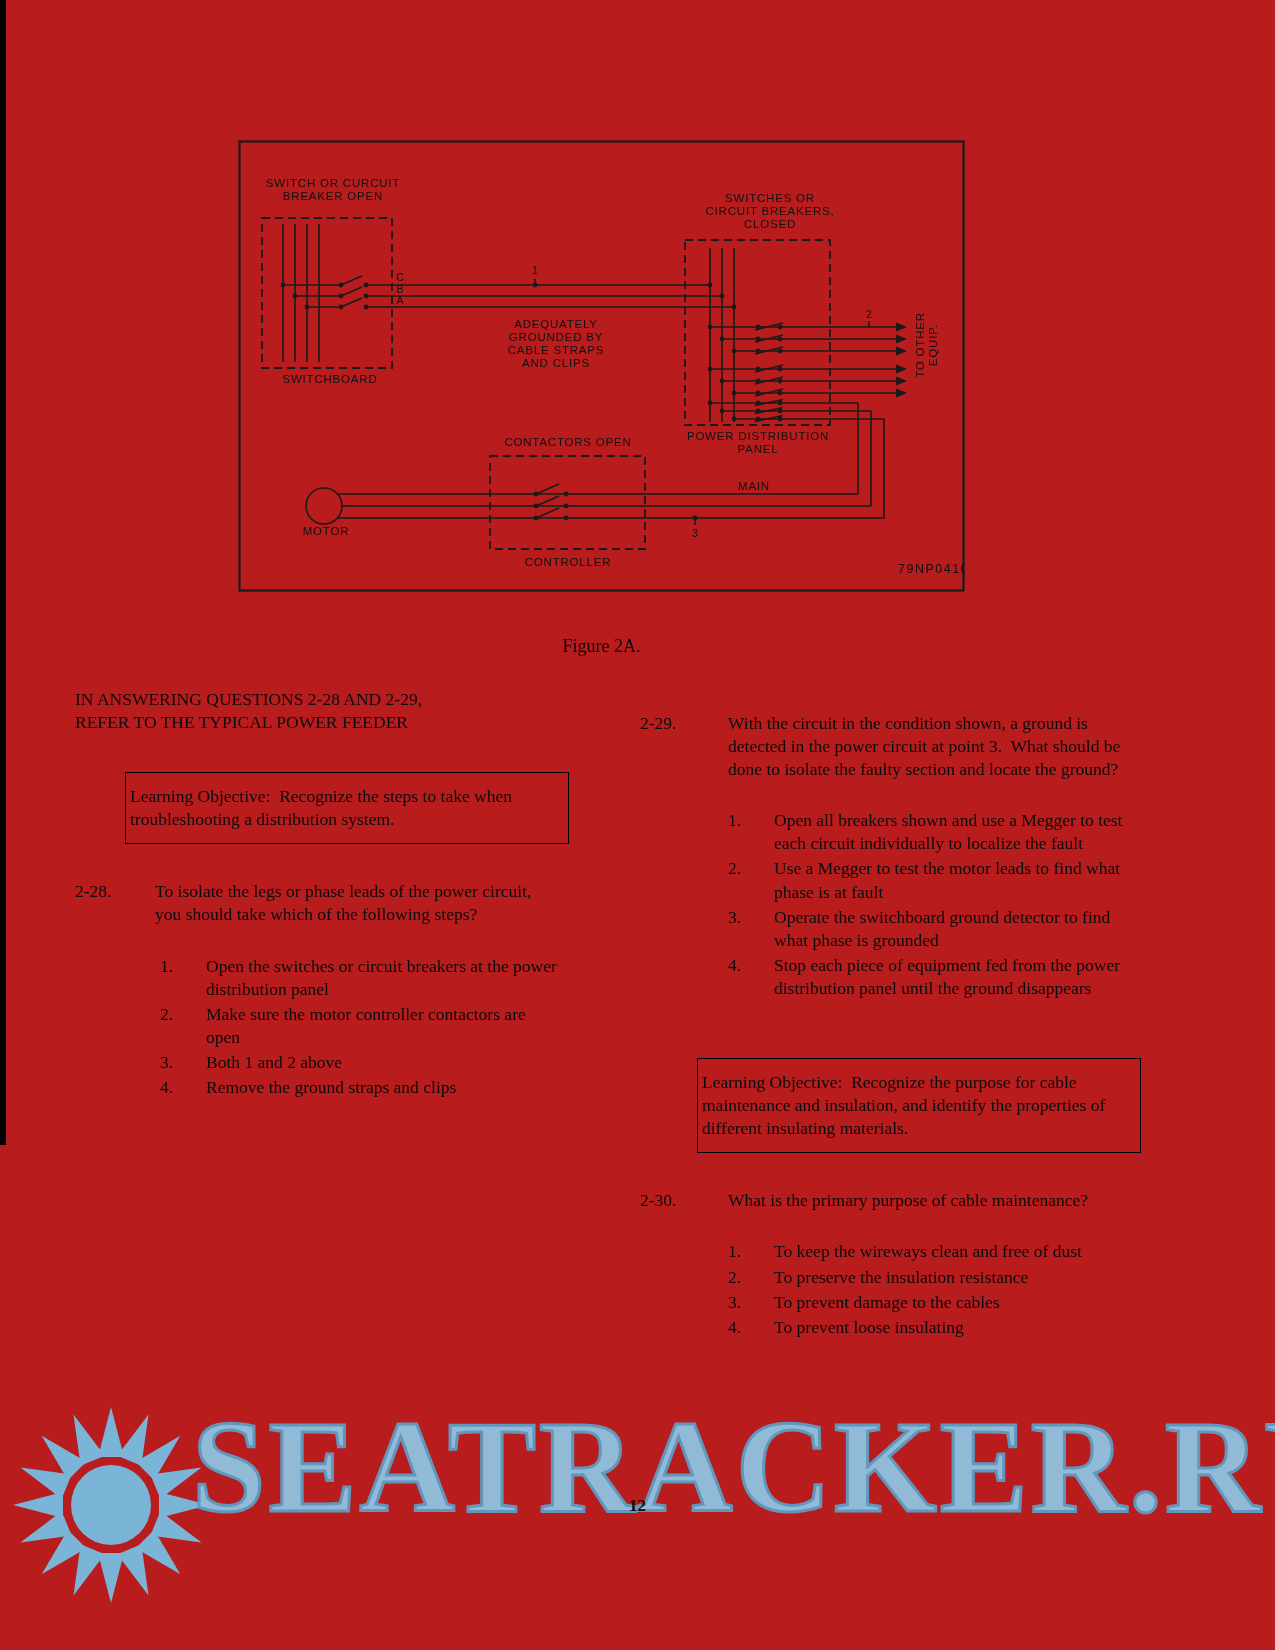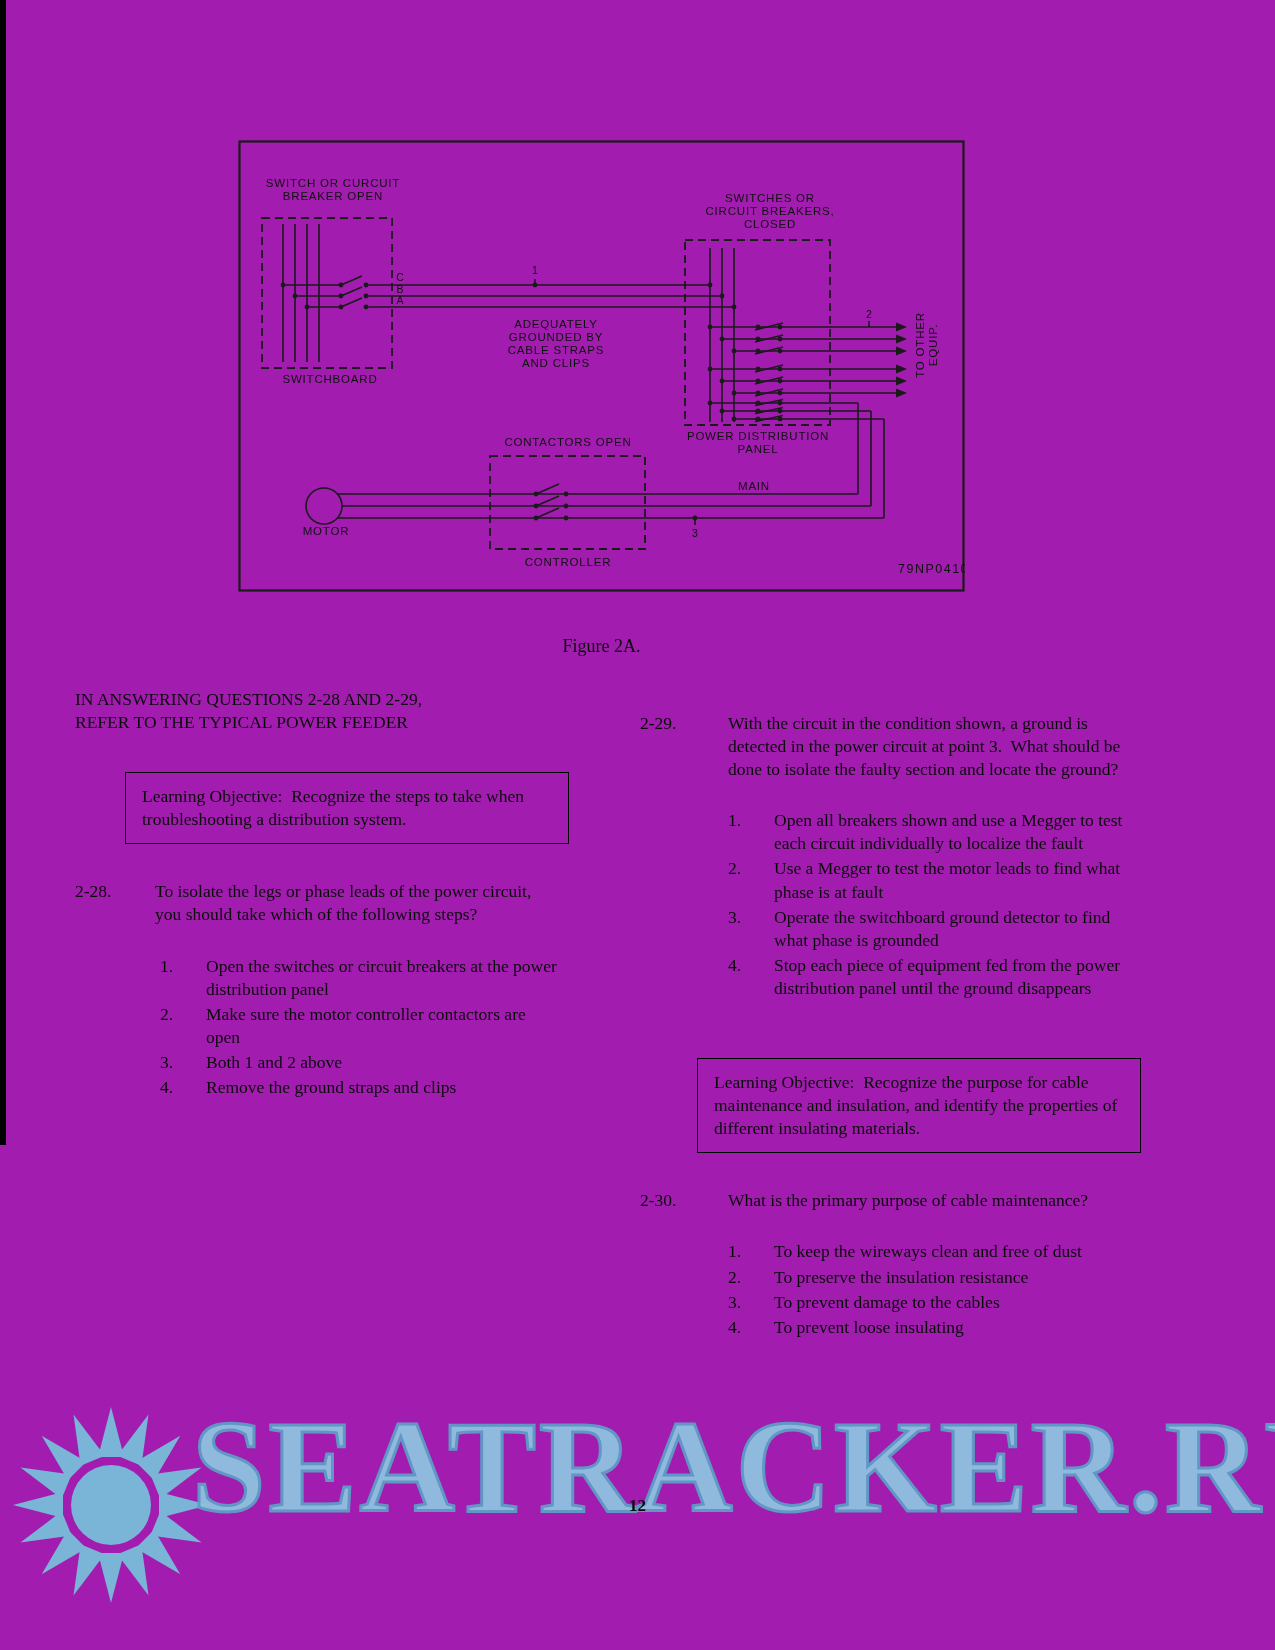--- a/index.html
+++ b/index.html
@@ -1,28 +1,28 @@
 <!DOCTYPE html>
 <html><head>
 <meta charset="utf-8">
 <style>
   * { margin:0; padding:0; box-sizing:border-box; }
   html,body { background:#ffffff; }
   .page {
-    position:relative; width:1275px; height:1650px; background:#a21caf;
+    position:relative; width:1275px; height:1650px; background:#b91c1c;
     font-family:"Liberation Serif", serif; color:#0b0b0b; overflow:hidden;
   }
   .scan-edge { position:absolute; left:0; top:0; width:6px; height:1145px; background:#000; z-index:4; }
   .figure-wrap { position:absolute; left:238px; top:140px; z-index:2; }
   .figure-caption { position:absolute; left:238px; top:636px; width:727px; text-align:center; font-size:18px; z-index:2; }
   .col { position:absolute; font-size:17.5px; line-height:1.32; z-index:2; }
   .col-left  { left:75px;  top:688px; width:486px; }
   .col-right { left:640px; top:688px; width:500px; }
   .intro div { white-space:nowrap; }
-  .lo-box { border:1.6px solid #000; padding:12px 16px; margin:38px 0 0 50px; width:444px; white-space:pre-wrap; }
+  .lo-box { border:1.6px solid #000; padding:12px 4px; margin:38px 0 0 50px; width:444px; white-space:pre-wrap; }
   .col-right .lo-box { margin:58px 0 0 57px; width:444px; }
   .question { margin-top:36px; }
   .q-row { display:flex;margin-top:24px; }
   .q-num { width:80px; flex:none; }
   .col-right .q-num { width:88px; }
   .q-text { flex:1; white-space:pre-wrap; }
   .opts { margin-top:28px; display:flex; flex-direction:column; gap:2px; }
   .opt-row { display:flex; margin-left:85px; }
   .col-right .opt-row { margin-left:88px; }
   .opt-num { width:46px; flex:none; }

